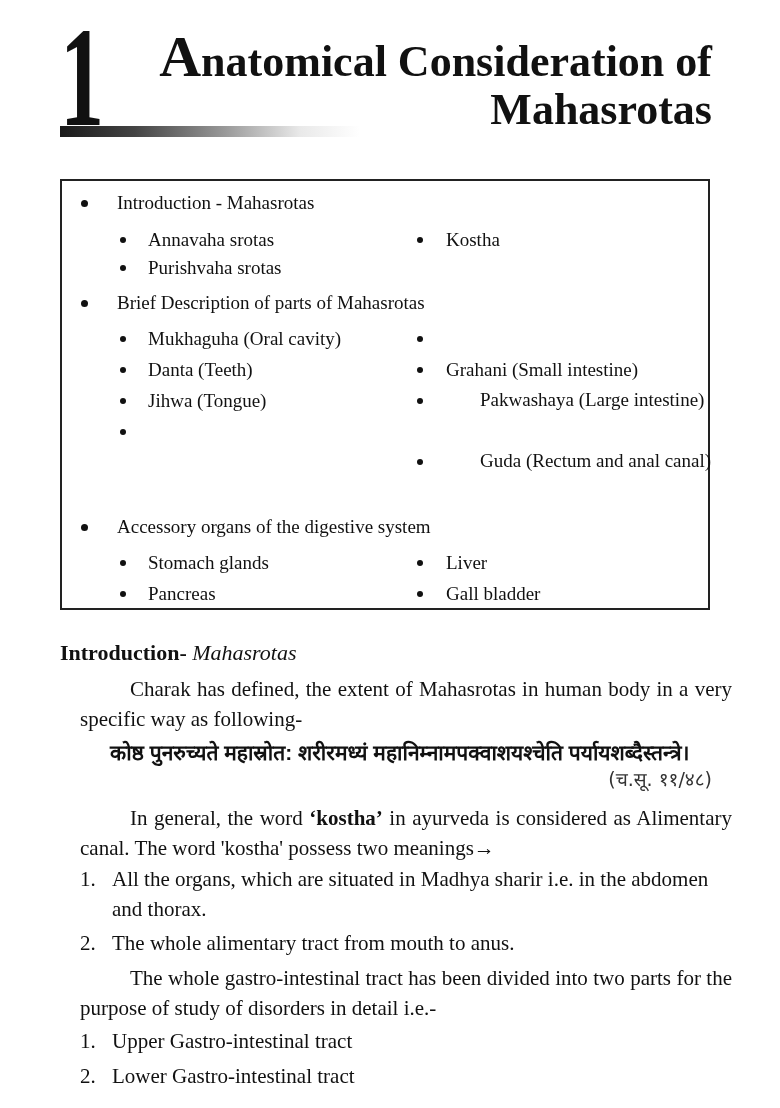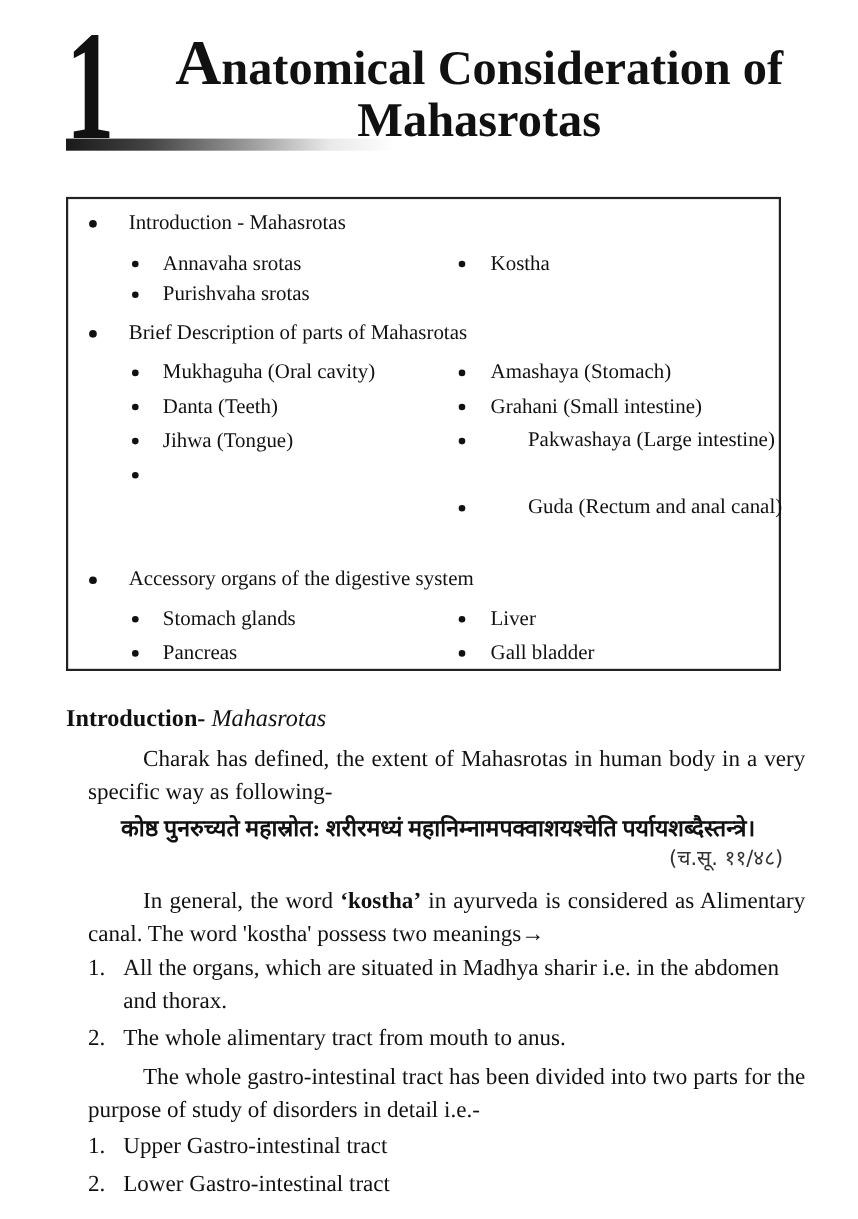--- a/index.html
+++ b/index.html
@@ -6,42 +6,42 @@
   body {
     width: 780px; height: 1108px; position: relative; overflow: hidden;
     font-family: "Liberation Serif", "DejaVu Serif", serif; color: #111;
   }
   .chapter-num {
     position: absolute; left: 60px; top: 6px;
     font-size: 142px; font-weight: bold; line-height: 1;
     letter-spacing: -4px; transform: scaleX(0.62); transform-origin: left top;
   }
   .chapter-title {
-    position: absolute; right: 68px; top: 33px; text-align: center;
+    position: absolute; right: 68px; top: 33px; text-align: right;
     font-size: 44px; font-weight: bold; line-height: 48px;
   }
   .chapter-title .big-a { font-size: 58px; }
   .rule {
     position: absolute; left: 60px; top: 126px; width: 300px; height: 11px;
     background: linear-gradient(to right, #1a1a1a 0%, #444 25%, #999 55%, rgba(200,200,200,0.4) 80%, rgba(255,255,255,0) 100%);
   }
   .toc-box {
     position: absolute; left: 60px; top: 179px; width: 650px; height: 431px;
     border: 2px solid #222; box-sizing: border-box;
   }
   .toc-item { position: absolute; font-size: 19px; font-weight: normal; line-height: 22px; white-space: nowrap; }
   .bullet-lg { position: absolute; width: 7px; height: 7px; border-radius: 50%; background: #111; }
   .bullet-sm { position: absolute; width: 6px; height: 6px; border-radius: 50%; background: #111; }
   .wrap-item { white-space: normal; width: 255px; line-height: 30px; margin-left: 34px; }
 
   .section-heading { position: absolute; left: 60px; top: 640px; font-size: 22px; font-weight: bold; }
   .section-heading i { font-weight: normal; }
   .para { position: absolute; left: 60px; width: 652px; font-size: 21px; line-height: 30px; text-align: justify; margin-left: 20px; }
   .indent { text-indent: 50px; }
-  .sanskrit { position: absolute; left: 110px; top: 738px; font-size: 21px; font-weight: bold; font-family: Liberation Serif, serif; white-space: nowrap; }
+  .sanskrit { position: absolute; left: 110px; top: 738px; font-size: 21px; font-weight: bold; font-family: Liberation Sans, sans-serif; white-space: nowrap; }
   .ref { position: absolute; right: 68px; top: 766px; font-size: 19px; font-family: "DejaVu Sans", sans-serif; color: #333; text-align: right; }
   .num-item { position: absolute; left: 80px; font-size: 21px; line-height: 30px; width: 632px; text-decoration: underline; }
   .num-item .n { display: inline-block; width: 32px; }
   .num-item .t { display: inline-block; vertical-align: top; width: 598px; }
 </style>
 </head>
 <body>
 
 <div class="chapter-num">1</div>
 <div class="chapter-title">
@@ -66,21 +66,20 @@
 
   <span class="bullet-sm" style="left:58px;top:155px"></span>
   <div class="toc-item" style="left:86px;top:147px">Mukhaguha (Oral cavity)</div>
   <span class="bullet-sm" style="left:58px;top:186px"></span>
   <div class="toc-item" style="left:86px;top:178px">Danta (Teeth)</div>
   <span class="bullet-sm" style="left:58px;top:217px"></span>
   <div class="toc-item" style="left:86px;top:209px">Jihwa (Tongue)</div>
   <span class="bullet-sm" style="left:58px;top:248px"></span>
 
   <span class="bullet-sm" style="left:355px;top:155px"></span>
-  <div class="toc-item" style="left:384px;top:147px">Amashaya (Stomach)</div>
   <span class="bullet-sm" style="left:355px;top:186px"></span>
   <div class="toc-item" style="left:384px;top:178px">Grahani (Small intestine)</div>
   <span class="bullet-sm" style="left:355px;top:217px"></span>
   <div class="toc-item wrap-item" style="left:384px;top:204px">Pakwashaya (Large intestine)</div>
   <span class="bullet-sm" style="left:355px;top:278px"></span>
   <div class="toc-item wrap-item" style="left:384px;top:265px">Guda (Rectum and anal canal)</div>
 
   <span class="bullet-lg" style="left:19px;top:343px"></span>
   <div class="toc-item" style="left:55px;top:335px">Accessory organs of the digestive system</div>
   <span class="bullet-sm" style="left:58px;top:379px"></span>

